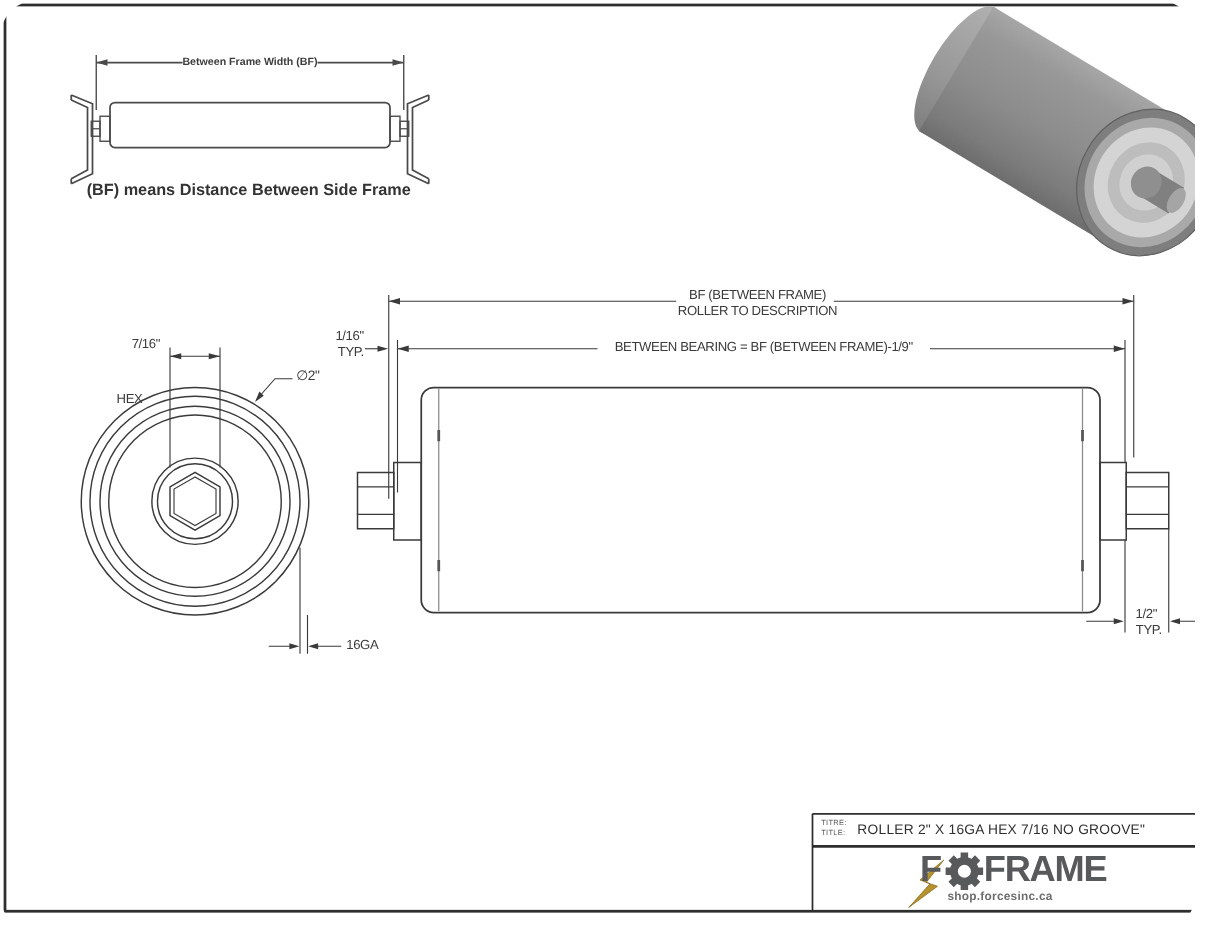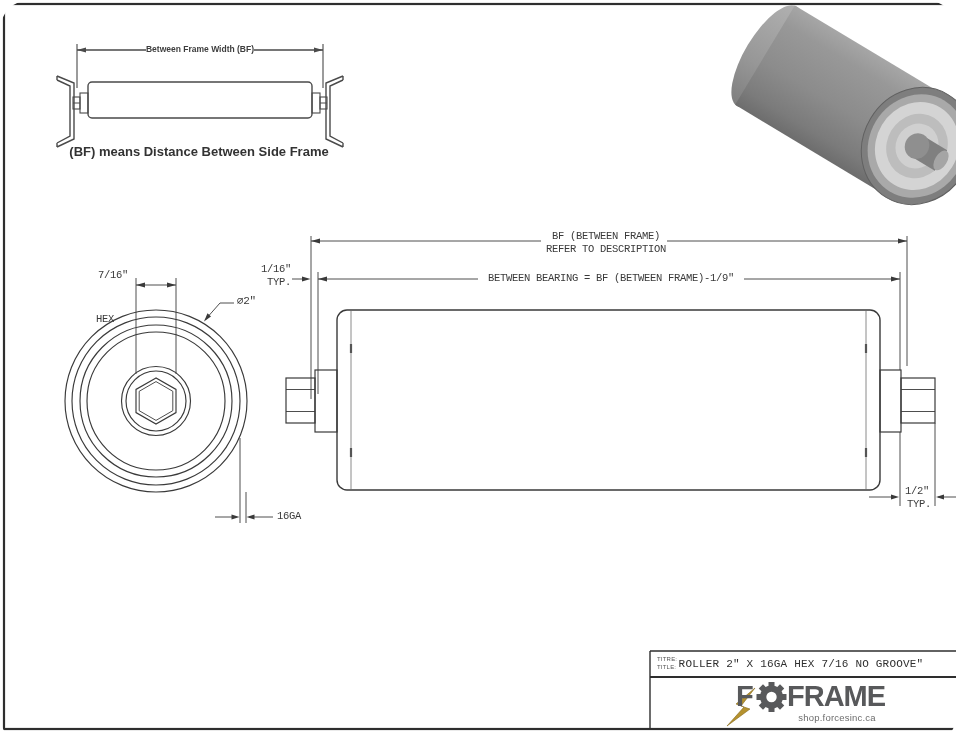--- a/index.html
+++ b/index.html
@@ -1,29 +1,29 @@
 <!DOCTYPE html>
 <html><head>
 <meta charset="utf-8">
 <style>
   html,body{margin:0;padding:0;background:#ffffff;}
   #canvas{position:relative;width:956px;height:746px;background:#ffffff;overflow:hidden;
           font-family:"Liberation Sans",sans-serif;border-radius:30px;}
-  .lbl{position:absolute;font-family:Liberation Mono, monospace;font-size:10.5px;
+  .lbl{position:absolute;font-family:Liberation Sans, sans-serif;font-size:10.5px;
        color:#3a3a3a;white-space:pre;letter-spacing:-0.3px;line-height:1.1;}
   .lbl.center{transform:translateX(-50%);}
   .lbl.right{transform:translateX(-100%);}
   .inset-txt{position:absolute;font-family:"Liberation Sans",sans-serif;font-weight:bold;
        color:#3d3d3d;white-space:pre;filter:blur(.2px);}
   .tb-small{position:absolute;font-family:"Liberation Sans",sans-serif;font-size:6px;
        color:#555;letter-spacing:.2px;line-height:1;}
   .logo-letter{position:absolute;font-family:"Liberation Sans",sans-serif;font-weight:bold;
        font-size:29px;color:#58595b;letter-spacing:-1px;line-height:30px;}
-  .tagline{position:absolute;font-family:"Liberation Sans",sans-serif;font-weight:normal;
-       font-size:9.5px;color:#6d6d6d;letter-spacing:.2px;margin-left:37px;}
+  .tagline{position:absolute;font-family:"Liberation Sans",sans-serif;font-weight:bold;
+       font-size:9.5px;color:#6d6d6d;letter-spacing:.2px;}
   svg{position:absolute;left:0;top:0;}
 </style>
 </head>
 <body>
 
 <div id="canvas">
 
   <svg width="976" height="746" viewBox="0 0 976 746">
 
     <rect x="4" y="4" width="958" height="725" fill="none" stroke="#2e2e2e" stroke-width="2.2"></rect>
@@ -161,21 +161,21 @@
 
   <span class="inset-txt" style="left:200px;top:44px;transform:translateX(-50%);font-size:8.5px;">Between Frame Width (BF)</span>
   <span class="inset-txt" style="left:199px;top:144px;transform:translateX(-50%);font-size:13px;color:#333;">(BF) means Distance Between Side Frame</span>
 
   <span class="lbl right" style="left:128px;top:270px;">7/16"</span>
   <span class="lbl right" style="left:114px;top:282px;margin-top:32px;">HEX</span>
   <span class="lbl" style="left:237px;top:295px;font-size:11px;">∅2"</span>
   <span class="lbl" style="left:277px;top:511px;">16GA</span>
 
   <span class="lbl center" style="left:606px;top:231px;">BF (BETWEEN FRAME)</span>
-  <span class="lbl center" style="left:606px;top:244px;">REFER TO DESCRIPTION</span>
+  <span class="lbl center" style="left:606px;top:244px;">ROLLER TO DESCRIPTION</span>
   <span class="lbl center" style="left:611px;top:272.5px;">BETWEEN BEARING = BF (BETWEEN FRAME)-1/9"</span>
   <span class="lbl right" style="left:291px;top:264px;">1/16"</span>
   <span class="lbl right" style="left:291px;top:277px;">TYP.</span>
   <span class="lbl center" style="left:917px;top:486px;">1/2"</span>
   <span class="lbl center" style="left:919px;top:499px;">TYP.</span>
 
   <span class="tb-small" style="left:657px;top:656px;">TITRE:</span>
   <span class="tb-small" style="left:657px;top:663.5px;">TITLE:</span>
   <span class="lbl center" style="left:801px;top:657.5px;font-size:11px;color:#2f2f2f;letter-spacing:0.2px;">ROLLER 2" X 16GA HEX 7/16 NO GROOVE"</span>
 

